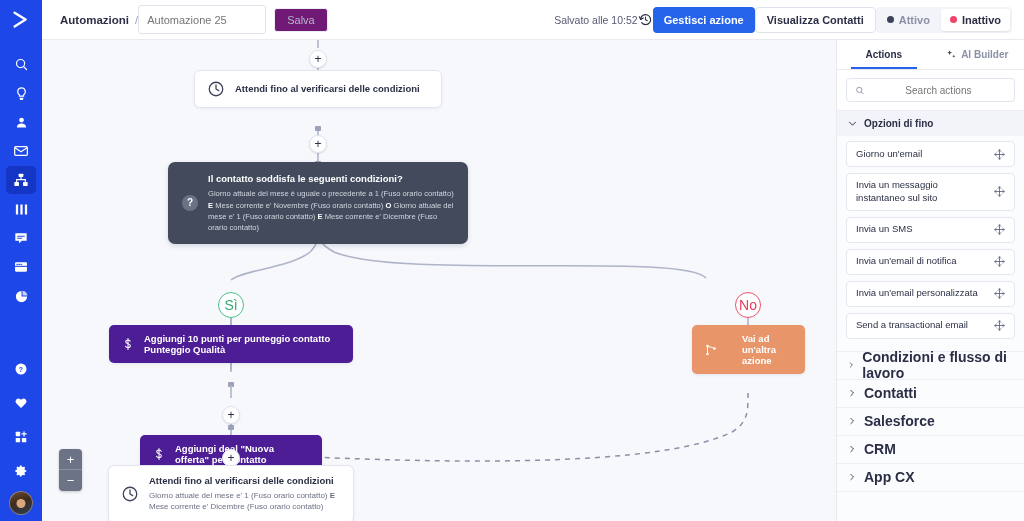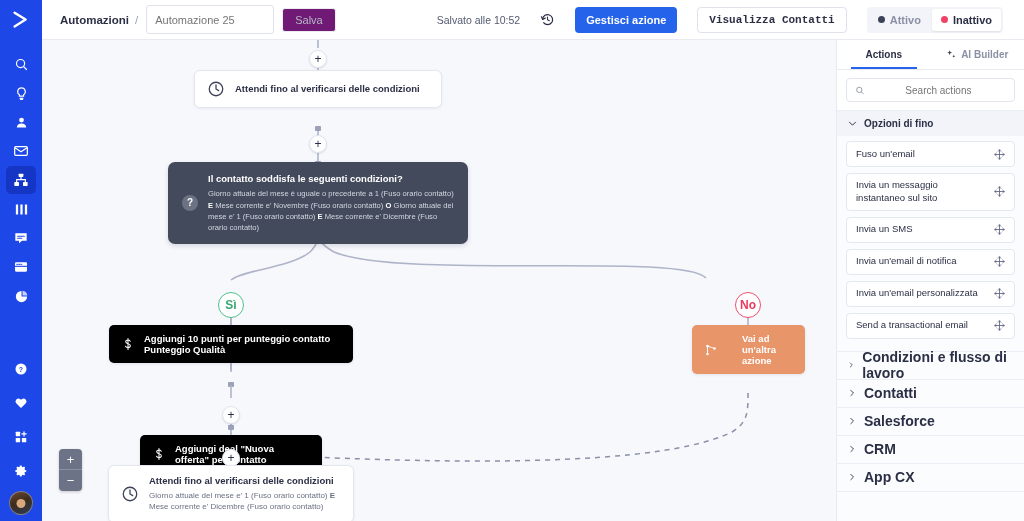--- a/index.html
+++ b/index.html
@@ -49,45 +49,45 @@
 
   
   .topbar {
     position: absolute; left: 42px; top: 0; right: 0; height: 40px;
     background: #ffffff; border-bottom: 1px solid #e8eaf0;
     display: flex; align-items: center; z-index: 30;
   }
   .crumb { margin-left: 18px; font-size: 11.5px; font-weight: bold; color: #2b2f45; }
   .crumb-sep { margin-left: 6px; font-size: 11.5px; color: #9aa0b5; }
   .name-input {
-    margin-left: 8px; width: 128px; height: 29px;
+    margin-left: 0; width: 128px; height: 29px;
     border: 1px solid #dfe2ec; border-radius: 3px;
     font-size: 11px; color: #9aa0b5; padding: 0 8px;
     font-family: "Liberation Sans", sans-serif; background: #fff;
   }
   .save-btn {
     margin-left: 8px; height: 24px; padding: 0 12px;
     border: 1px solid #eceef4; border-radius: 3px; background: #701a75;
     font-size: 11px; color: #b4b9c9; font-family: "Liberation Sans", sans-serif;
     cursor: pointer;
   }
-  .top-right { margin-left: auto; display: flex; align-items: center; gap: 20px; padding-right: 21px; }
+  .top-right { margin-left: auto; display: flex; align-items: center; gap: 0; padding-right: 12px; }
   .saved-txt { font-size: 10.5px; color: #545a70; }
   .hist-ic { width: 15px; height: 15px; }
   .btn-primary {
     height: 26px; padding: 0 11px; border-radius: 4px; background: #2563eb;
     color: #fff; font-size: 11px; font-weight: bold; border: none;
     display:flex; align-items:center; cursor: pointer;
     font-family: "Liberation Sans", sans-serif;
   }
   .btn-outline {
     height: 26px; padding: 0 11px; border-radius: 4px; background: #fff;
     color: #2b2f45; font-size: 11px; font-weight: bold; border: 1px solid #dfe2ec;
     display:flex; align-items:center; cursor: pointer;
-    font-family: Liberation Mono, monospace;
+    font-family: Liberation Sans, sans-serif;
   }
   .seg {
     display: flex; align-items: center; background: #f2f4f9;
     border-radius: 4px; padding: 2px; gap: 2px;
   }
   .seg-item {
     display: flex; align-items: center; gap: 5px;
     height: 22px; padding: 0 9px; border-radius: 3px;
     font-size: 11px; font-weight: bold; cursor: pointer;
   }
@@ -126,28 +126,28 @@
   }
   .dark-card .d-title { font-size: 9.5px; font-weight: bold; color: #ffffff; line-height: 1.4; }
   .dark-card .d-sub { font-size: 7.6px; color: #d2d6e0; line-height: 1.5; margin-top: 3px; }
   .dark-card .d-sub b { color: #ffffff; font-weight: bold; }
 
   .pill {
     border-radius: 5px; display: flex; align-items: center; gap: 9px;
     padding: 8px 12px; color: #ffffff; font-size: 9.5px; font-weight: bold;
     box-shadow: 0 1px 3px rgba(40,50,90,.1);
   }
-  .pill.green { background: #000000; }
+  .pill.green { background: #4c1d95; }
   .pill.orange { background: #e8956a; gap: 24px; }
   .pill .pic { width: 14px; height: 14px; flex: 0 0 auto; }
 
   .branch {
     width: 26px; height: 26px; border-radius: 50%;
     background: #ffffff; display: flex; align-items: center; justify-content: center;
-    font-size: 12px; font-weight: bold;
+    font-size: 14px; font-weight: normal;
   }
   .branch.yes { border: 1.6px solid #4ec08a; color: #37a873; }
   .branch.no  { border: 1.6px solid #f0516f; color: #ea3a5c; }
 
   .plus {
     width: 18px; height: 18px; border-radius: 50%;
     background: #fff; border: 1px solid #e0e3ed;
     box-shadow: 0 1px 2px rgba(40,50,90,.12);
     display: flex; align-items: center; justify-content: center;
     font-size: 12px; color: #2b2f45; line-height: 1; cursor: pointer;
@@ -500,21 +500,21 @@
 
     <div class="sec-hd">
       <svg width="9" height="9" viewBox="0 0 24 24" fill="none">
         <path d="M4 8.5 L12 16.5 L20 8.5" stroke="#2b2f45" stroke-width="2.6" stroke-linecap="round" stroke-linejoin="round"></path>
       </svg>
       <span>Opzioni di fino</span>
     </div>
 
     <div class="sec-body" id="actions-list">
         <div class="act">
-          <span class="lbl">Fuso un'email</span>
+          <span class="lbl">Giorno un'email</span>
           <svg viewBox="0 0 24 24" class="drag">
             <path d="M12 2v20M2 12h20M12 2l-3 3M12 2l3 3M12 22l-3-3M12 22l3-3M2 12l3-3M2 12l3 3M22 12l-3-3M22 12l-3 3" stroke="#5a6079" stroke-width="1.8" fill="none" stroke-linecap="round" stroke-linejoin="round"></path>
           </svg>
         </div>
         <div class="act">
           <span class="lbl">Invia un messaggio instantaneo sul sito</span>
           <svg viewBox="0 0 24 24" class="drag">
             <path d="M12 2v20M2 12h20M12 2l-3 3M12 2l3 3M12 22l-3-3M12 22l3-3M2 12l3-3M2 12l3 3M22 12l-3-3M22 12l-3 3" stroke="#5a6079" stroke-width="1.8" fill="none" stroke-linecap="round" stroke-linejoin="round"></path>
           </svg>
         </div>

